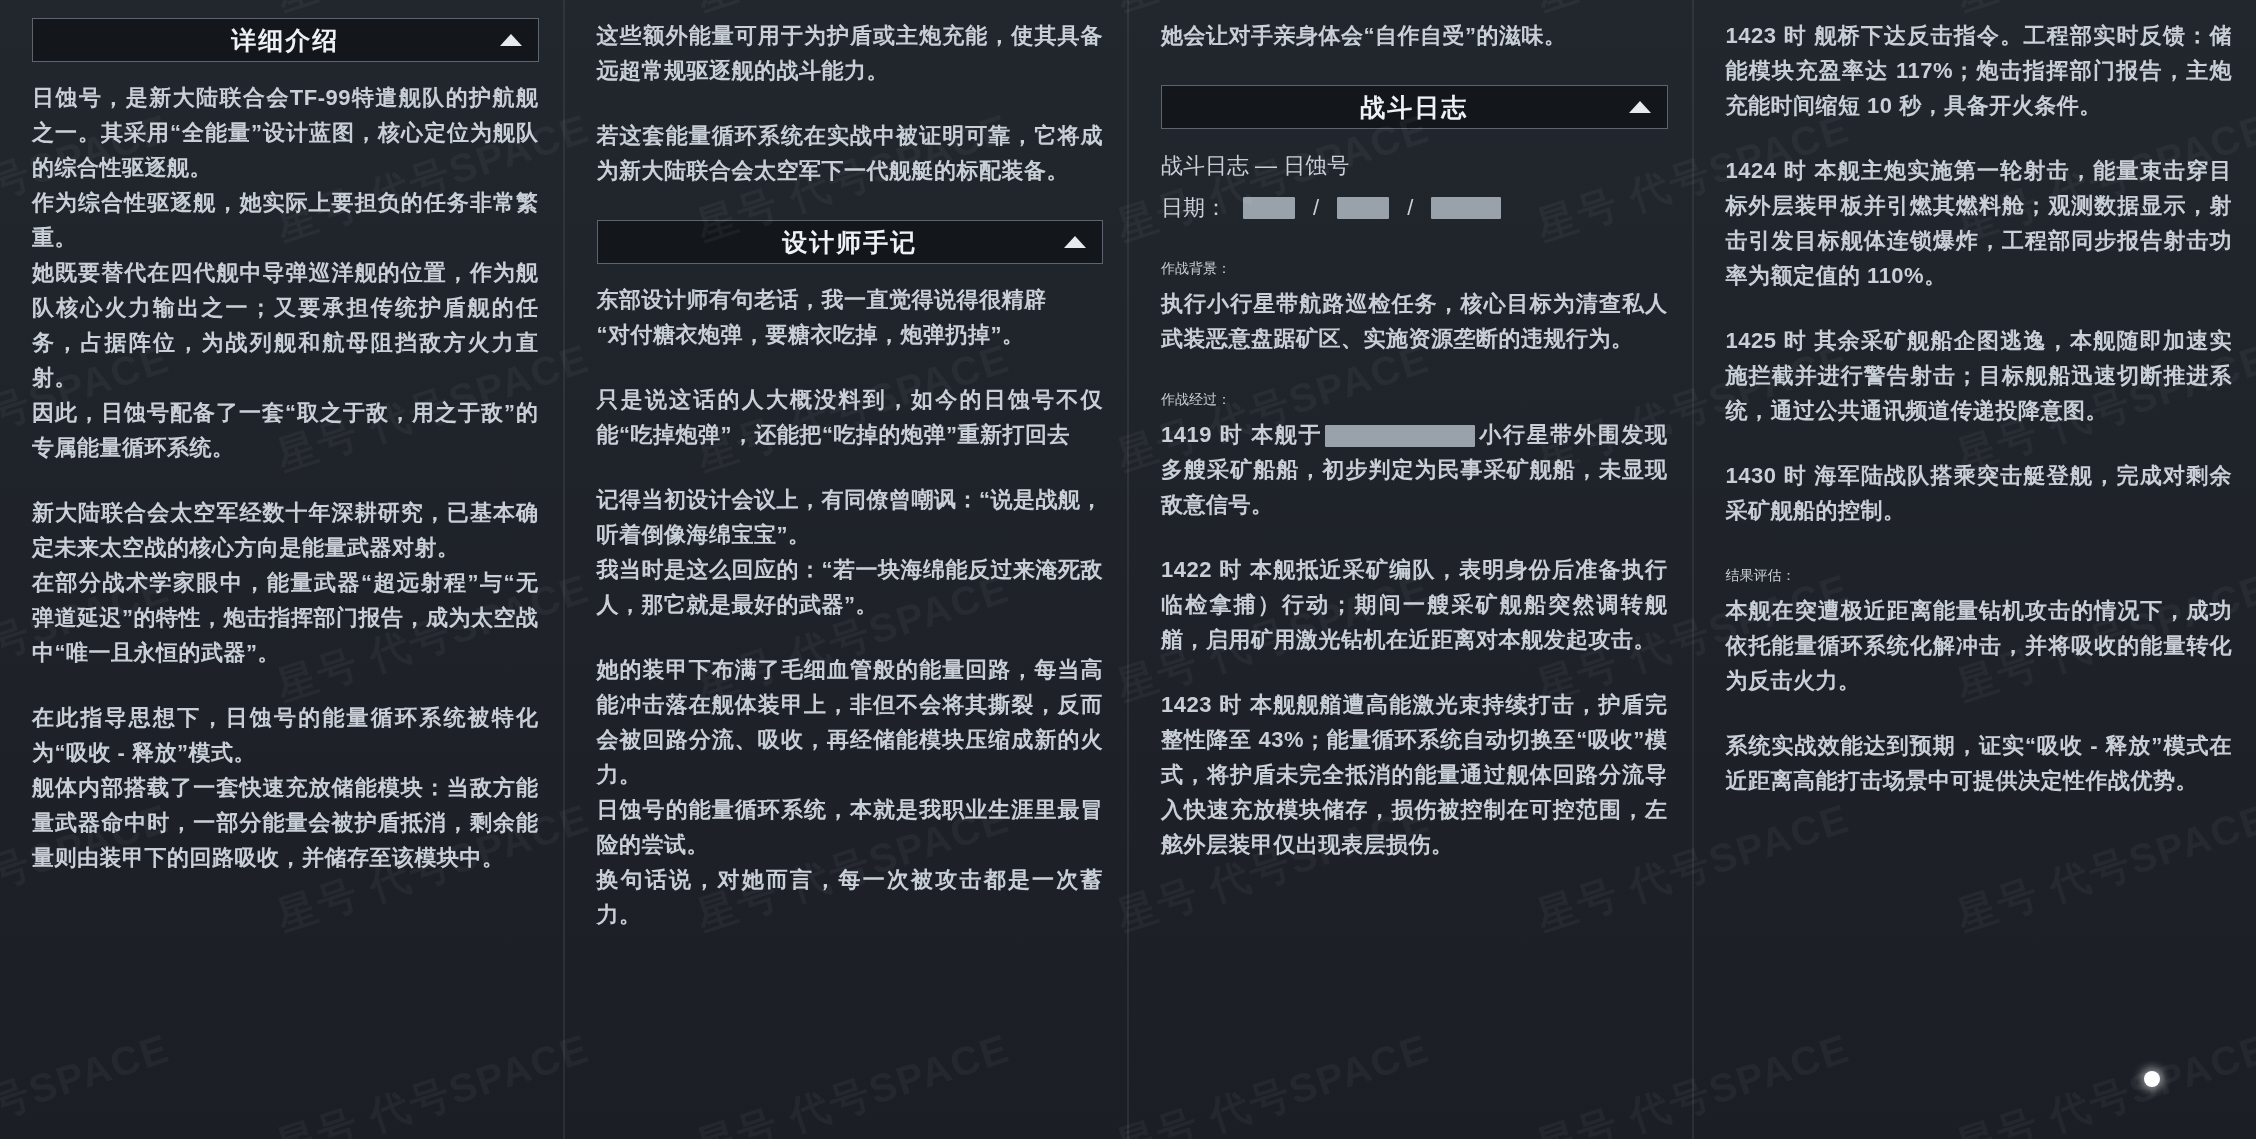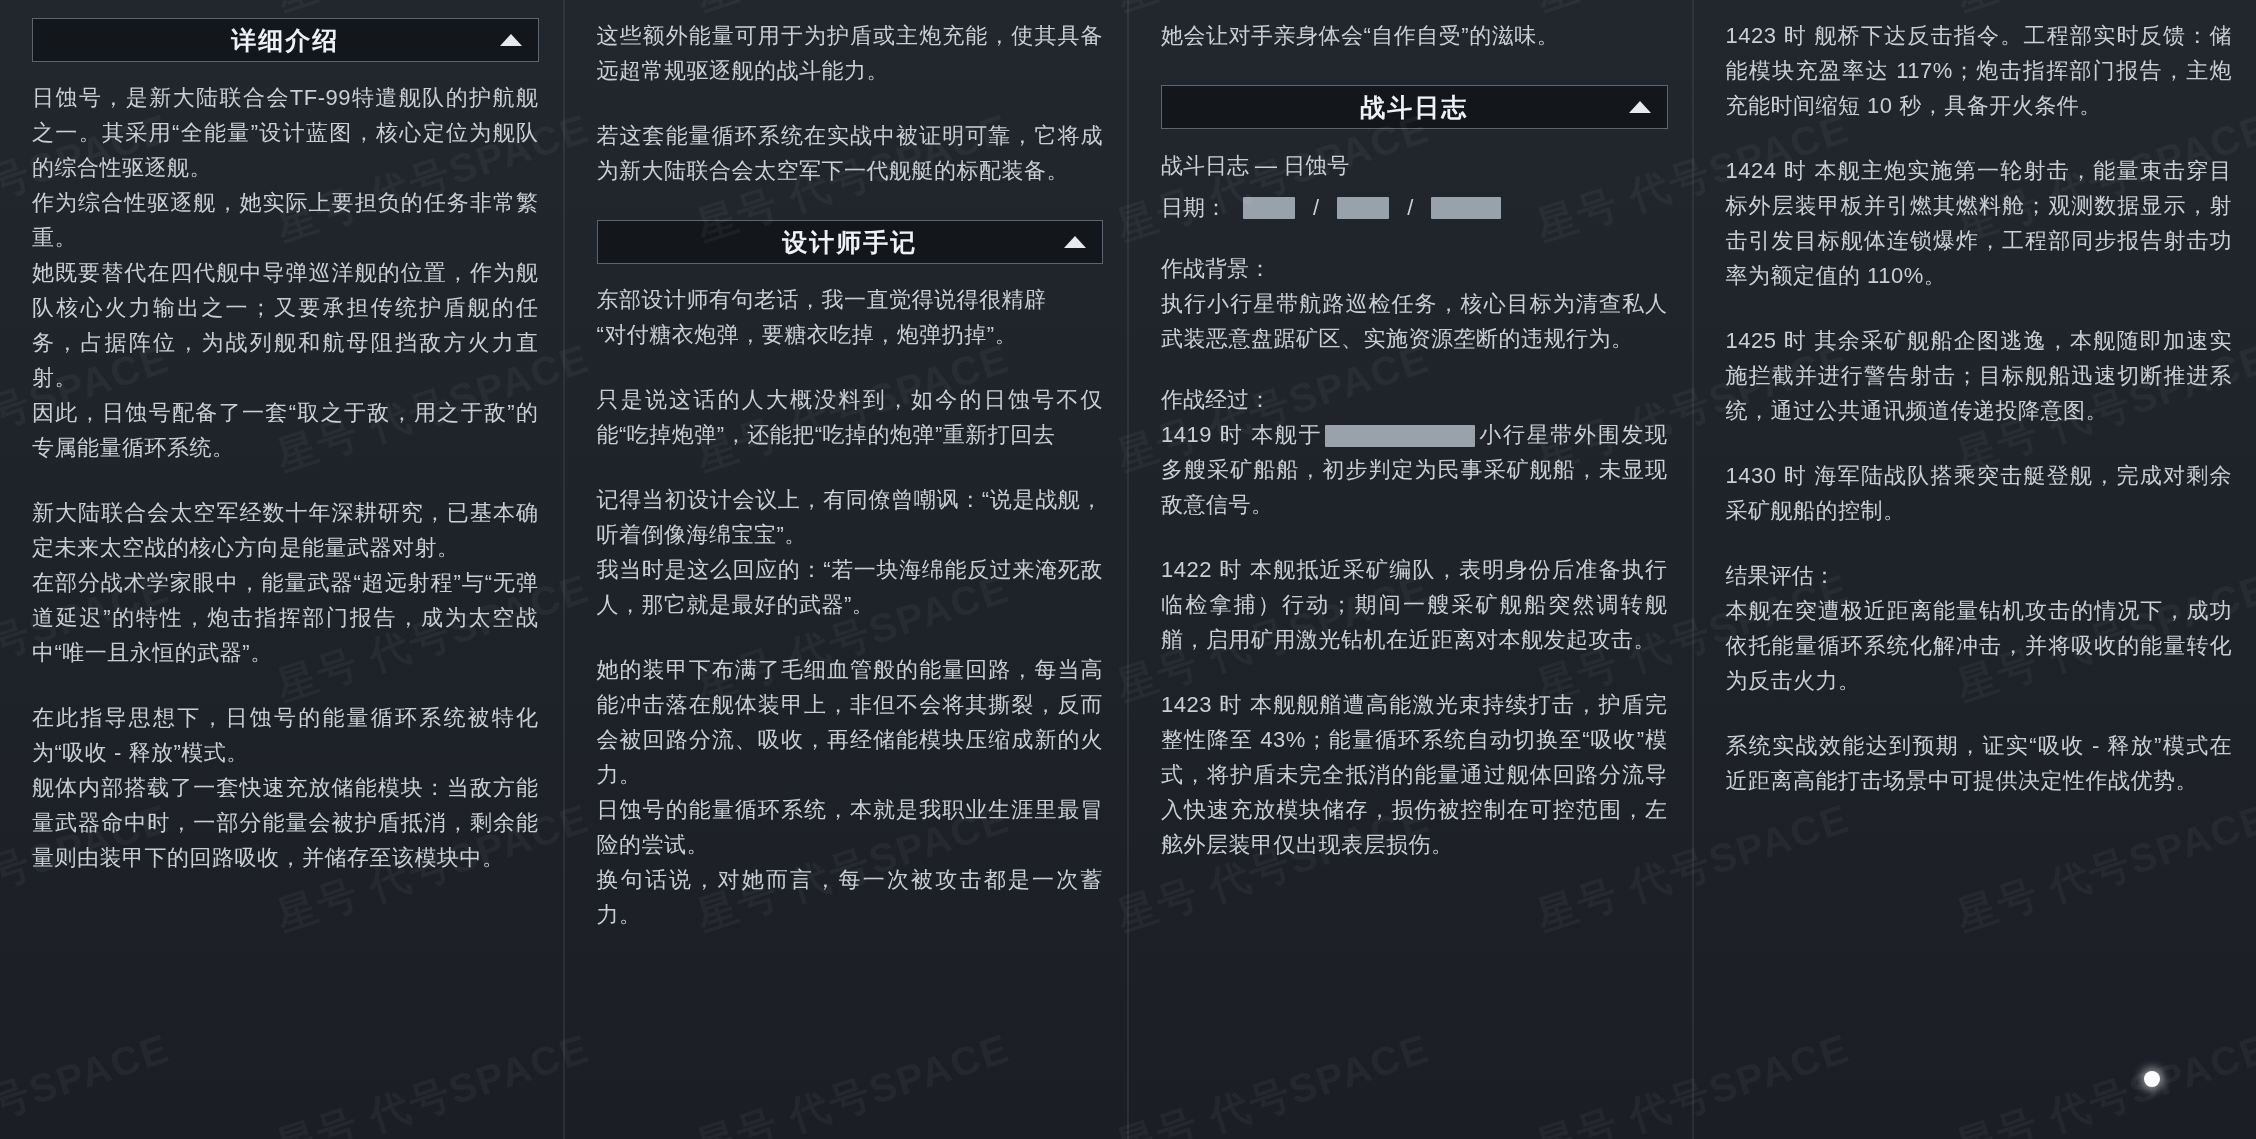--- a/index.html
+++ b/index.html
@@ -82,20 +82,21 @@
   }
   .para {
     font-size: 22px;
     line-height: 35px;
     letter-spacing: 0.5px;
     color: #c9cfd6;
     margin: 0 0 0 0;
     text-align: justify;
     position: relative;
     z-index: 7;
+    font-weight: bold;
   }
   .para.first { margin-top: 18px; }
   .gap { height: 30px; }
   .small-gap { height: 14px; }
 
   .log-sub {
     font-size: 22px;
     line-height: 34px;
     color: #c9cfd6;
     margin-top: 20px;
@@ -119,21 +120,21 @@
   .redact.d1 { width: 52px; }
   .redact.d2 { width: 52px; }
   .redact.d3 { width: 70px; }
   .slash { color: #c9cfd6; padding: 0 2px; }
   .redact.inline {
     width: 150px;
     height: 22px;
     margin: 0 3px;
   }
   .heading-line {
-    font-size: 22px;
+    font-size: 14px;
     line-height: 35px;
     color: #c9cfd6;
     margin-top: 26px;
     font-family: Liberation Serif, serif;
   }
   .cursor {
     position: absolute;
     right: 96px;
     bottom: 52px;
     width: 16px;

